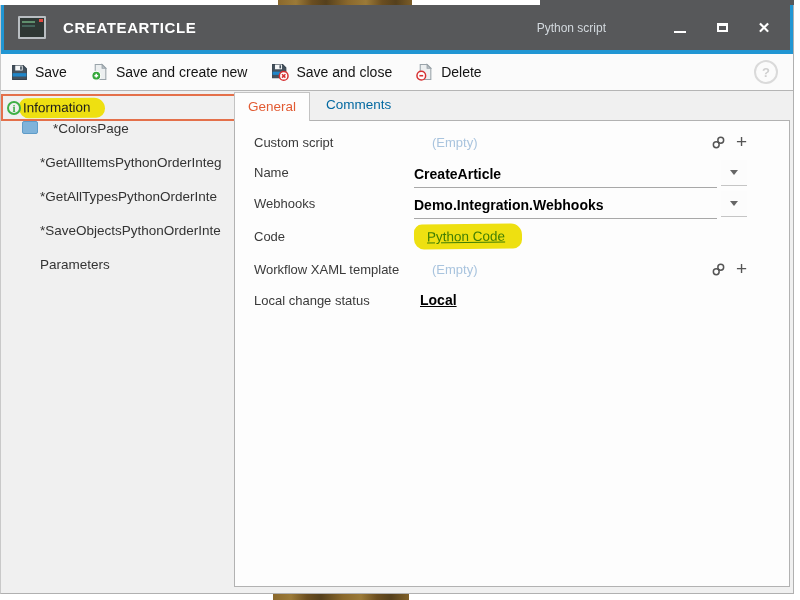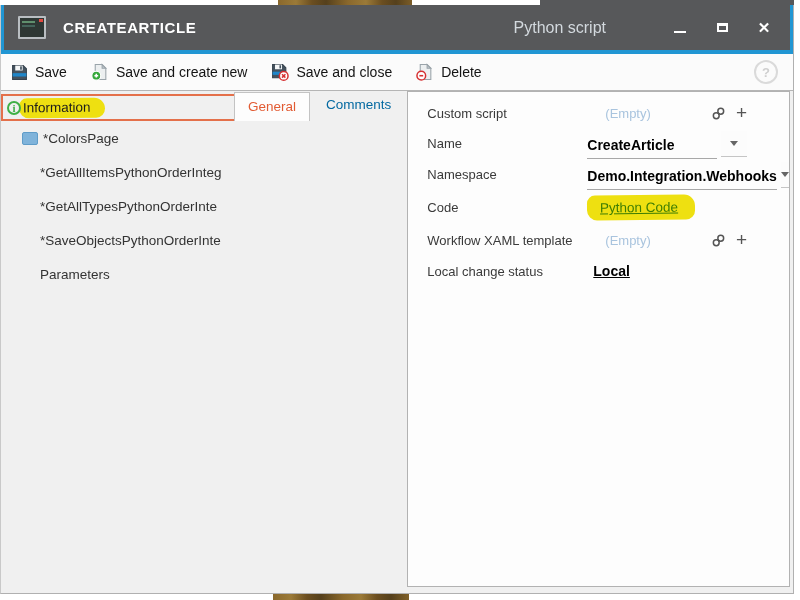--- a/index.html
+++ b/index.html
@@ -22,21 +22,21 @@
     border-left:1px solid #c9c9c9;border-right:1px solid #b0b0b0;border-bottom:1px solid #b0b0b0;box-sizing:border-box;}
 
   .titlebar{height:45px;background:#57585a;display:flex;align-items:center;
     padding:0 10px 0 14px;border-left:3px solid #2196d3;border-right:3px solid #2196d3;box-sizing:border-box;}
   .app-icon{width:24px;height:19px;background:#2e3734;border:2px solid #b9bec2;border-radius:1px;
     position:relative;margin-right:17px;flex-shrink:0;}
   .app-icon:before{content:"";position:absolute;right:1px;top:1px;width:4px;height:3px;background:#e0493f;}
   .app-icon:after{content:"";position:absolute;left:2px;top:3px;width:13px;height:2px;
     background:#5f8f6d;box-shadow:0 4px 0 #44645b;}
   .tb-title{color:#ffffff;font-size:15px;font-weight:700;letter-spacing:.6px;}
-  .tb-sub{margin-left:auto;margin-right:58px;color:#d3d9de;font-size:16px;}
+  .tb-sub{margin-left:auto;margin-right:58px;color:#d3d9de;font-size:12px;}
   .win-btns{display:flex;align-items:center;gap:10px;}
   .wbtn{width:32px;height:30px;display:flex;align-items:center;justify-content:center;cursor:pointer;}
   .glyph-min{width:12px;height:2px;background:#fff;margin-top:8px;}
   .glyph-max{width:11px;height:9px;border:2px solid #fff;border-top-width:3px;box-sizing:border-box;}
   .glyph-close{color:#fff;font-size:15px;font-weight:700;line-height:1;}
 
   .accent-line{height:4px;background:#2196d3;}
 
   
   .toolbar{height:37px;background:#fbfbfb;border-bottom:1px solid #b5b5b5;
@@ -49,28 +49,28 @@
   
   .body{flex:1;display:flex;min-height:0;background:#f0f0f0;}
   .sidebar{width:233px;flex-shrink:0;background:#f0f0f0;padding-top:3px;overflow:hidden;}
   .side-info{position:relative;z-index:3;width:232px;height:23px;border:2px solid #e4704a;
     display:flex;align-items:center;padding-left:4px;cursor:pointer;background:#f0f0f0;}
   .info-badge{width:14px;height:14px;border-radius:50%;border:2px solid #3faf46;color:#3faf46;
     font-size:11px;font-weight:700;font-family:"Liberation Serif",serif;
     display:flex;align-items:center;justify-content:center;box-sizing:border-box;flex-shrink:0;z-index:2;}
   .hl{background:#eee011;border-radius:8px 11px 9px 10px;transform:rotate(-.6deg);}
   .side-info .hl{margin-left:-2px;padding:2px 14px 3px 4px;font-size:13.5px;color:#1c1c1c;}
-  .side-item{height:34px;display:flex;align-items:center;gap:5px;padding-left:21px;
+  .side-item{height:34px;display:flex;align-items:flex-start;gap:15px;padding-left:21px;
     font-size:13.5px;color:#333;white-space:nowrap;cursor:pointer;}
   .side-item.noicon{padding-left:39px;}
   .side-item:first-of-type{margin-top:6px;}
   .page-ico{width:14px;height:11px;background:#7fb3da;border:1px solid #5f9cc8;border-radius:2px;flex-shrink:0;}
 
   
-  .main{flex:1;display:flex;min-width:0;padding:0 3px 6px 0;box-sizing:border-box;}
+  .main{flex:1;display:flex;flex-direction:column;min-width:0;padding:0 3px 6px 0;box-sizing:border-box;}
   .tabs{height:29px;display:flex;align-items:flex-end;flex-shrink:0;}
   .tab{font-size:13.5px;cursor:pointer;}
   .tab.active{background:#fdfdfd;border:1px solid #c3c3c3;border-bottom:none;color:#e25b33;
     padding:6px 13px 7px;margin-bottom:-1px;z-index:2;position:relative;}
   .tab.inactive{color:#0369a1;padding:6px 16px 8px;}
   .panel{flex:1;background:#fdfdfd;border:1px solid #b2b2b2;padding-top:4px;overflow:hidden;}
 
   .frow{display:flex;align-items:center;padding:0 42px 0 19px;}
   .frow .flabel{width:160px;flex-shrink:0;font-size:13px;color:#3a3a3a;}
   .r-custom{height:30px;margin-top:2px;}
@@ -226,21 +226,21 @@
             <div class="flabel">Name</div>
             <div class="field">
               <span class="bold-val">CreateArticle</span>
             </div>
             <div class="drop-btn">
                 <div class="drop-tri"></div>
               </div>
           </div>
 
           <div class="frow r-ns">
-            <div class="flabel">Namespace</div>
+            <div class="flabel">Webhooks</div>
             <div class="field">
               <span class="bold-val">Demo.Integration.Webhooks</span>
             </div>
             <div class="drop-btn">
                 <div class="drop-tri"></div>
               </div>
           </div>
 
           <div class="frow r-code">
             <div class="flabel">Code</div>

